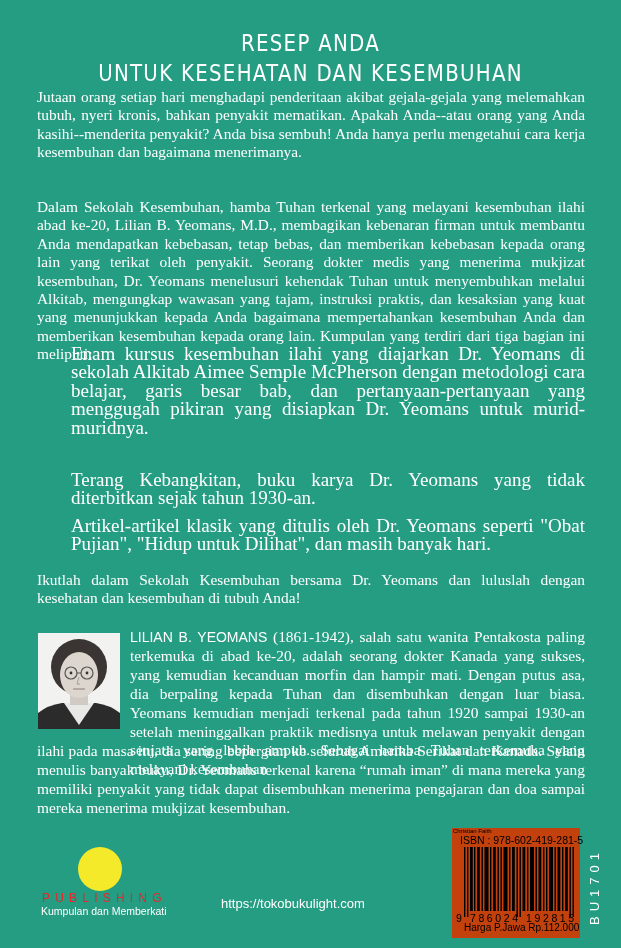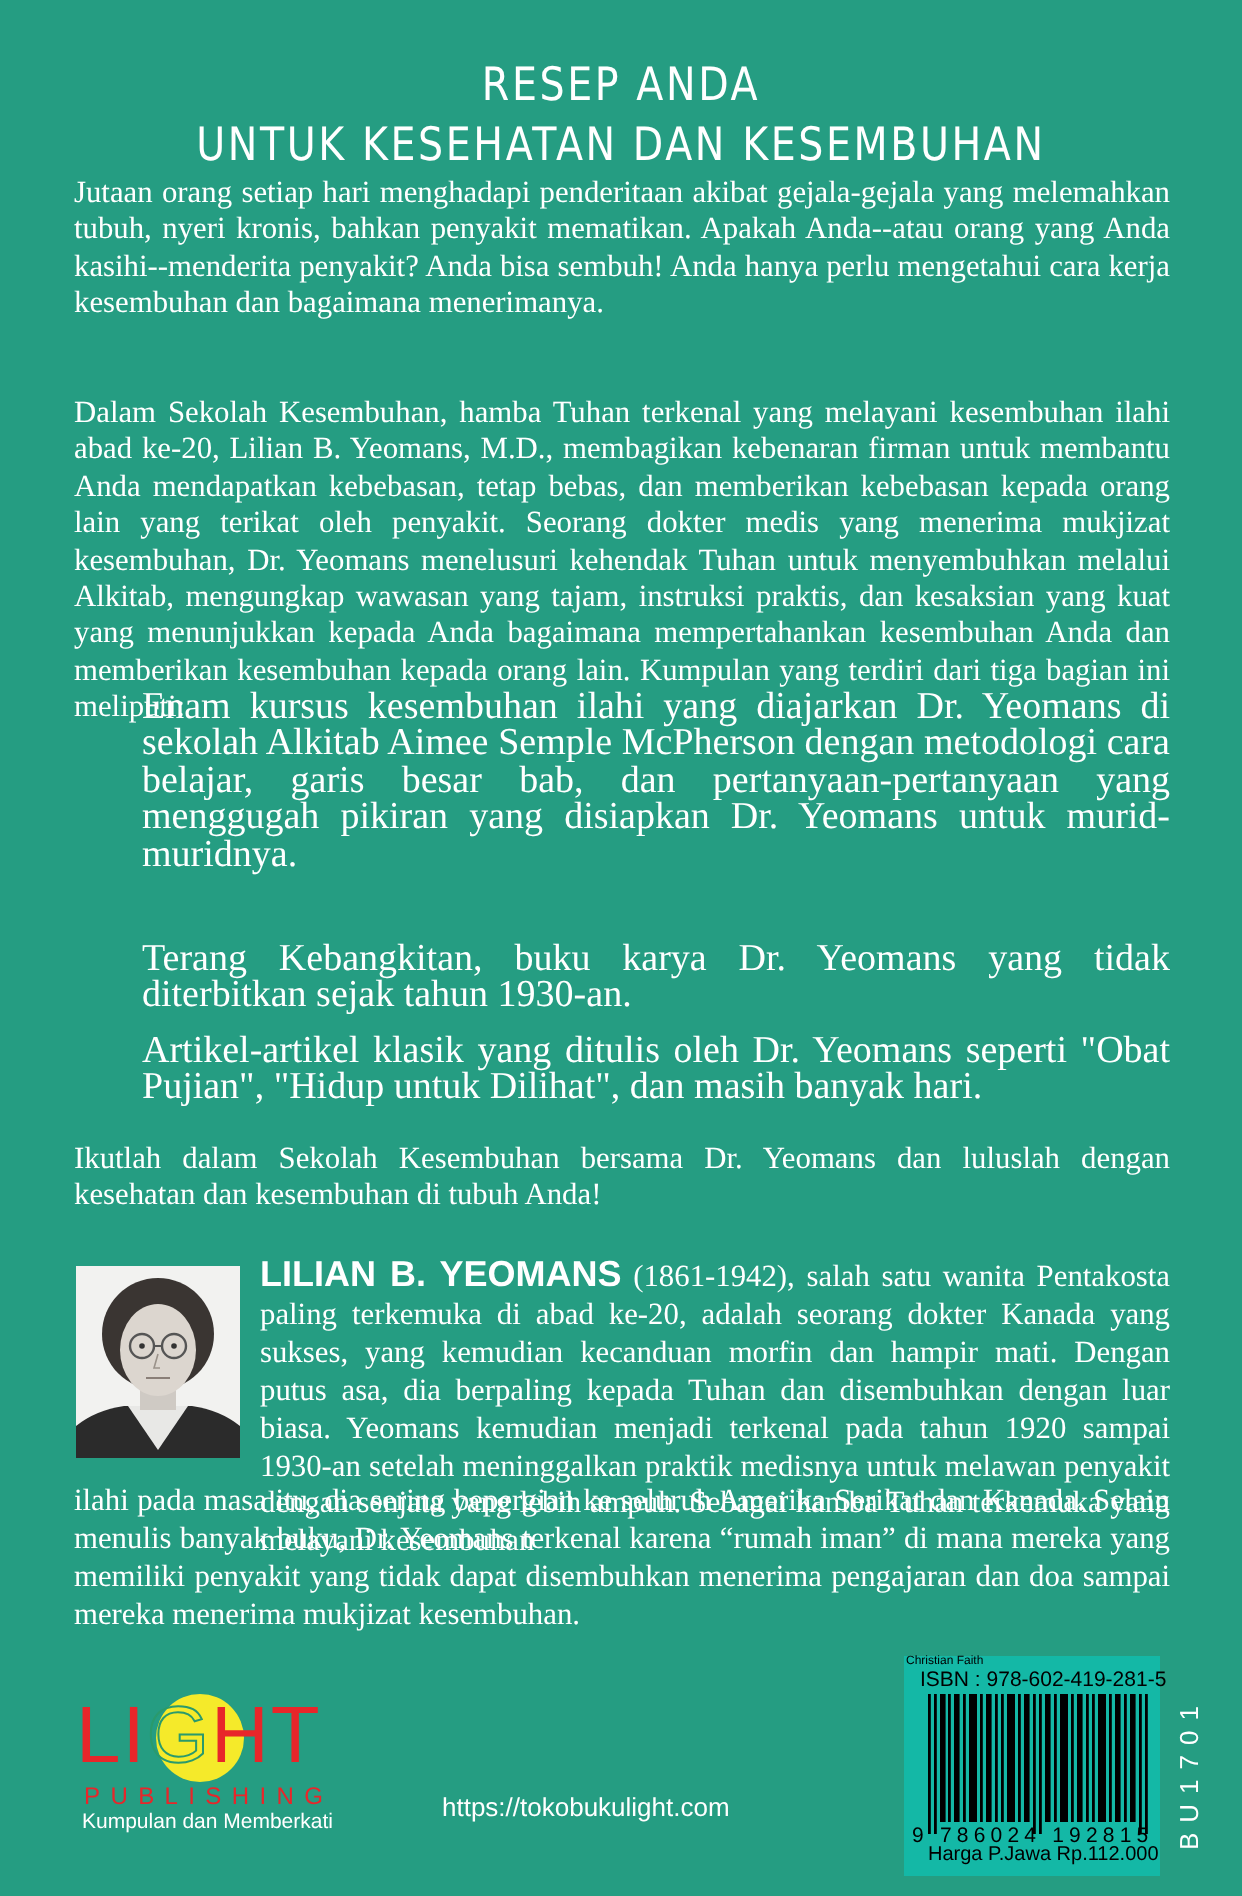--- a/index.html
+++ b/index.html
@@ -64,22 +64,22 @@
     .bio-tail {
       position: absolute;
       left: 37px; top: 742px;
       width: 548px;
       font-size: 15.4px;
       line-height: 18.9px;
       text-align: justify;
     }
     .bio-name {
       font-family: "Liberation Sans", "DejaVu Sans", sans-serif;
-      font-weight: bold;
-      font-size: 18px;
+      font-weight: normal;
+      font-size: 14px;
     }
 
     .logo {
       position: absolute;
       left: 38px; top: 847px;
       width: 140px; height: 80px;
     }
     .logo-sun {
       position: absolute;
       left: 40px; top: 0px;
@@ -124,21 +124,21 @@
       left: 221px; top: 896px;
       font-family: "Liberation Sans", "DejaVu Sans", sans-serif;
       font-size: 13px;
       color: #ffffff;
     }
 
     .barcode {
       position: absolute;
       left: 452px; top: 828px;
       width: 128px; height: 110px;
-      background: #14b8a6;
+      background: #c2410c;
       color: #000;
       font-family: "Liberation Sans", "DejaVu Sans", sans-serif;
     }
     .bc-cat {
       position: absolute; left: 1px; top: 0px;
       font-size: 6px; line-height: 7px;
     }
     .bc-isbn {
       position: absolute; left: 8px; top: 6px;
       font-size: 10.5px; line-height: 12px; white-space: nowrap;
@@ -206,21 +206,20 @@
     <path d="M41 44 L39 51 L42 51" fill="none" stroke="#9a928a" stroke-width="0.8"></path>
     <line x1="35" y1="56" x2="47" y2="56" stroke="#8a7f78" stroke-width="1"></line>
   </svg>
 </div>
 
 <p class="bio-head"><span class="bio-name">LILIAN B. YEOMANS</span><span> (1861-1942), salah satu wanita Pentakosta paling terkemuka di abad ke-20, adalah seorang dokter Kanada yang sukses, yang kemudian kecanduan morfin dan hampir mati. Dengan putus asa, dia berpaling kepada Tuhan dan disembuhkan dengan luar biasa. Yeomans kemudian menjadi terkenal pada tahun 1920 sampai 1930-an setelah meninggalkan praktik medisnya untuk melawan penyakit dengan senjata yang lebih ampuh. Sebagai hamba Tuhan terkemuka yang melayani  kesembuhan</span></p>
 <p class="bio-tail">ilahi pada masa itu, dia sering bepergian ke seluruh Amerika Serikat dan Kanada. Selain menulis banyak buku, Dr. Yeomans terkenal karena “rumah iman” di mana mereka yang memiliki penyakit yang tidak dapat disembuhkan menerima pengajaran dan doa sampai mereka menerima mukjizat kesembuhan.</p>
 
 <div class="logo">
   <div class="logo-sun"></div>
-  <div class="logo-light"><span>LI</span><span class="g">G</span><span>HT</span></div>
   <div class="logo-pub">PUBLISHING</div>
   <div class="logo-tag">Kumpulan dan Memberkati</div>
 </div>
 
 <div class="url">https://tokobukulight.com</div>
 
 <div class="barcode">
   <div class="bc-cat">Christian Faith</div>
   <div class="bc-isbn">ISBN : 978-602-419-281-5</div>
   <svg class="bc-bars" viewBox="0 0 110 70" preserveAspectRatio="none">

